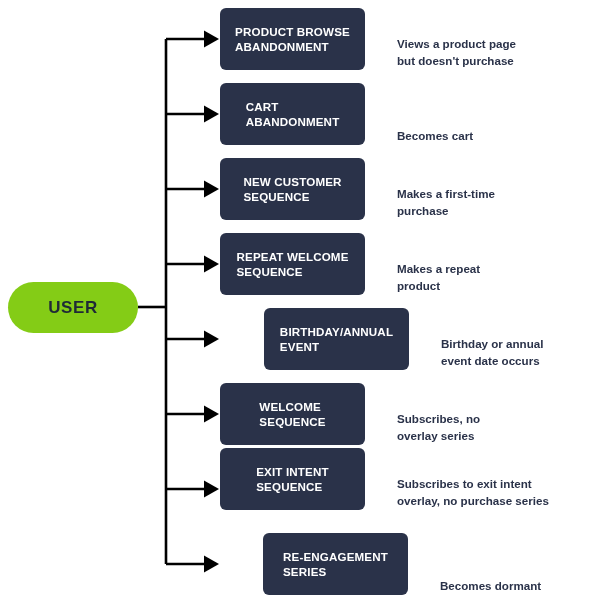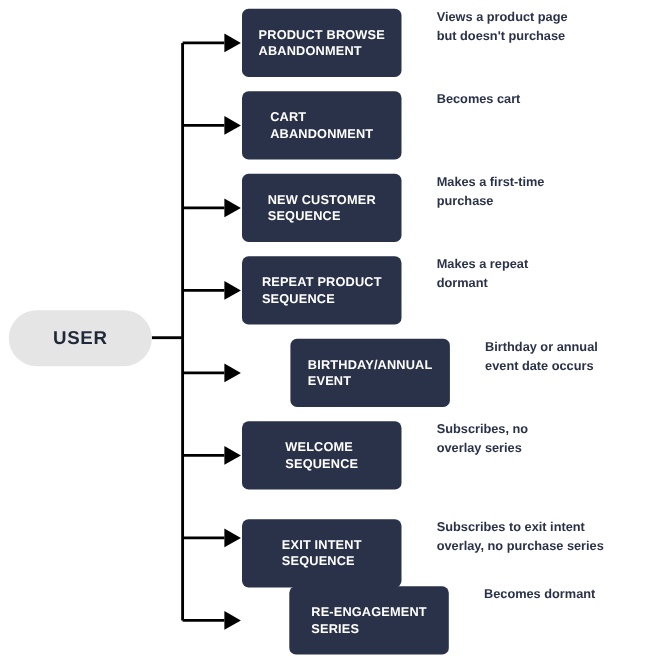--- a/index.html
+++ b/index.html
@@ -31,21 +31,21 @@
   }
 
   
   .user-node {
     position: absolute;
     left: 8px;
     top: 282px;
     width: 130px;
     height: 51px;
     border-radius: 26px;
-    background: #e5e5e5;
+    background: #84cc16;
     display: flex;
     align-items: center;
     justify-content: center;
     box-sizing: border-box;
     text-align: right;
   }
   .user-node .user-label {
     color: #1F2937;
     font-size: 17px;
     font-weight: bold;
@@ -83,21 +83,21 @@
     letter-spacing: 0.15px;
     white-space: pre-line;
   }
   .desc {
     position: absolute;
     left: 177px;
     top: 0;
     width: 195px;
     height: 62px;
     display: flex;
-    align-items: flex-start;
+    align-items: flex-end;
   }
   .desc .desc-text {
     color: #2A3249;
     font-size: 11.6px;
     font-weight: bold;
     line-height: 1.45;
     white-space: pre-line;
   }
 </style>
 </head>
@@ -159,26 +159,26 @@
           <span class="node-label">NEW CUSTOMER
 SEQUENCE</span>
         </div>
         <div class="desc">
           <span class="desc-text">Makes a first-time
 purchase</span>
         </div>
       </div>
       <div class="row" style="top: 233px;">
         <div class="node-box">
-          <span class="node-label">REPEAT PRODUCT
+          <span class="node-label">REPEAT WELCOME
 SEQUENCE</span>
         </div>
         <div class="desc">
           <span class="desc-text">Makes a repeat
-dormant</span>
+product</span>
         </div>
       </div>
       <div class="row" style="top: 308px; margin-left: 44px;">
         <div class="node-box">
           <span class="node-label">BIRTHDAY/ANNUAL
 EVENT</span>
         </div>
         <div class="desc">
           <span class="desc-text">Birthday or annual
 event date occurs</span>
@@ -187,21 +187,21 @@
       <div class="row" style="top: 383px;">
         <div class="node-box">
           <span class="node-label">WELCOME
 SEQUENCE</span>
         </div>
         <div class="desc">
           <span class="desc-text">Subscribes, no
 overlay series</span>
         </div>
       </div>
-      <div class="row" style="top: 472px;">
+      <div class="row" style="top: 448px;">
         <div class="node-box">
           <span class="node-label">EXIT INTENT
 SEQUENCE</span>
         </div>
         <div class="desc">
           <span class="desc-text">Subscribes to exit intent
 overlay, no purchase series</span>
         </div>
       </div>
       <div class="row" style="top: 533px; margin-left: 43px;">

